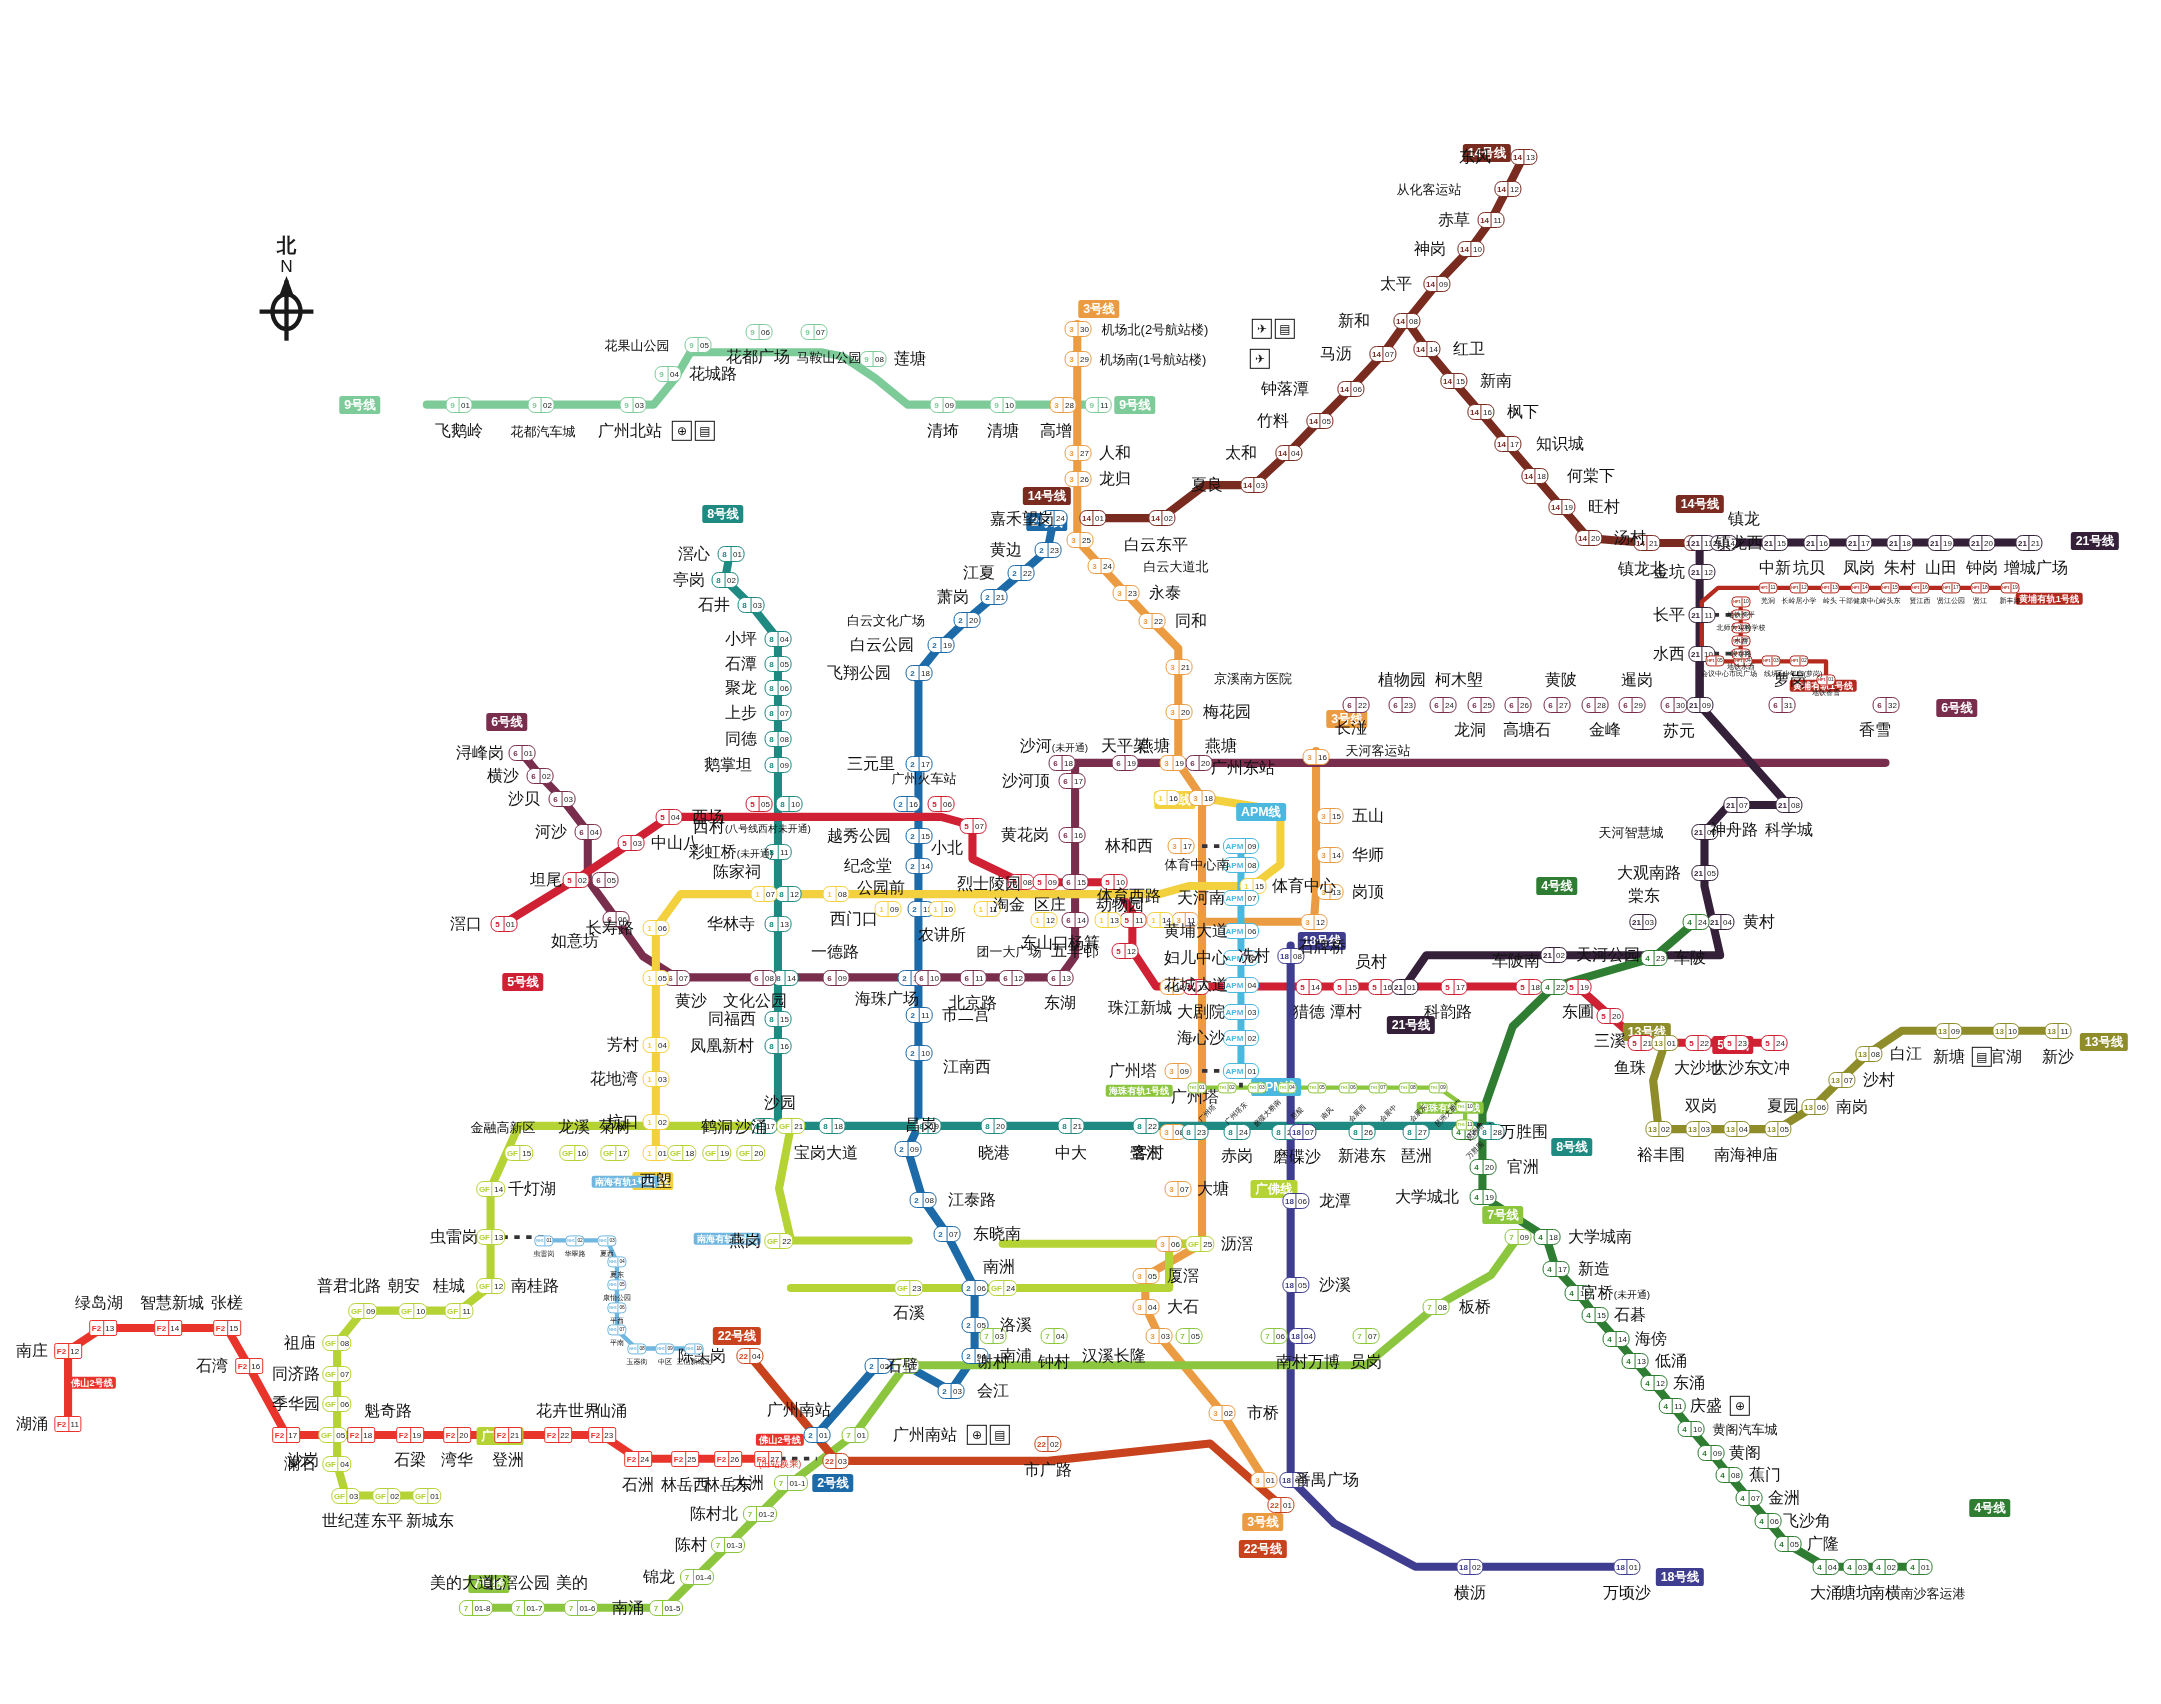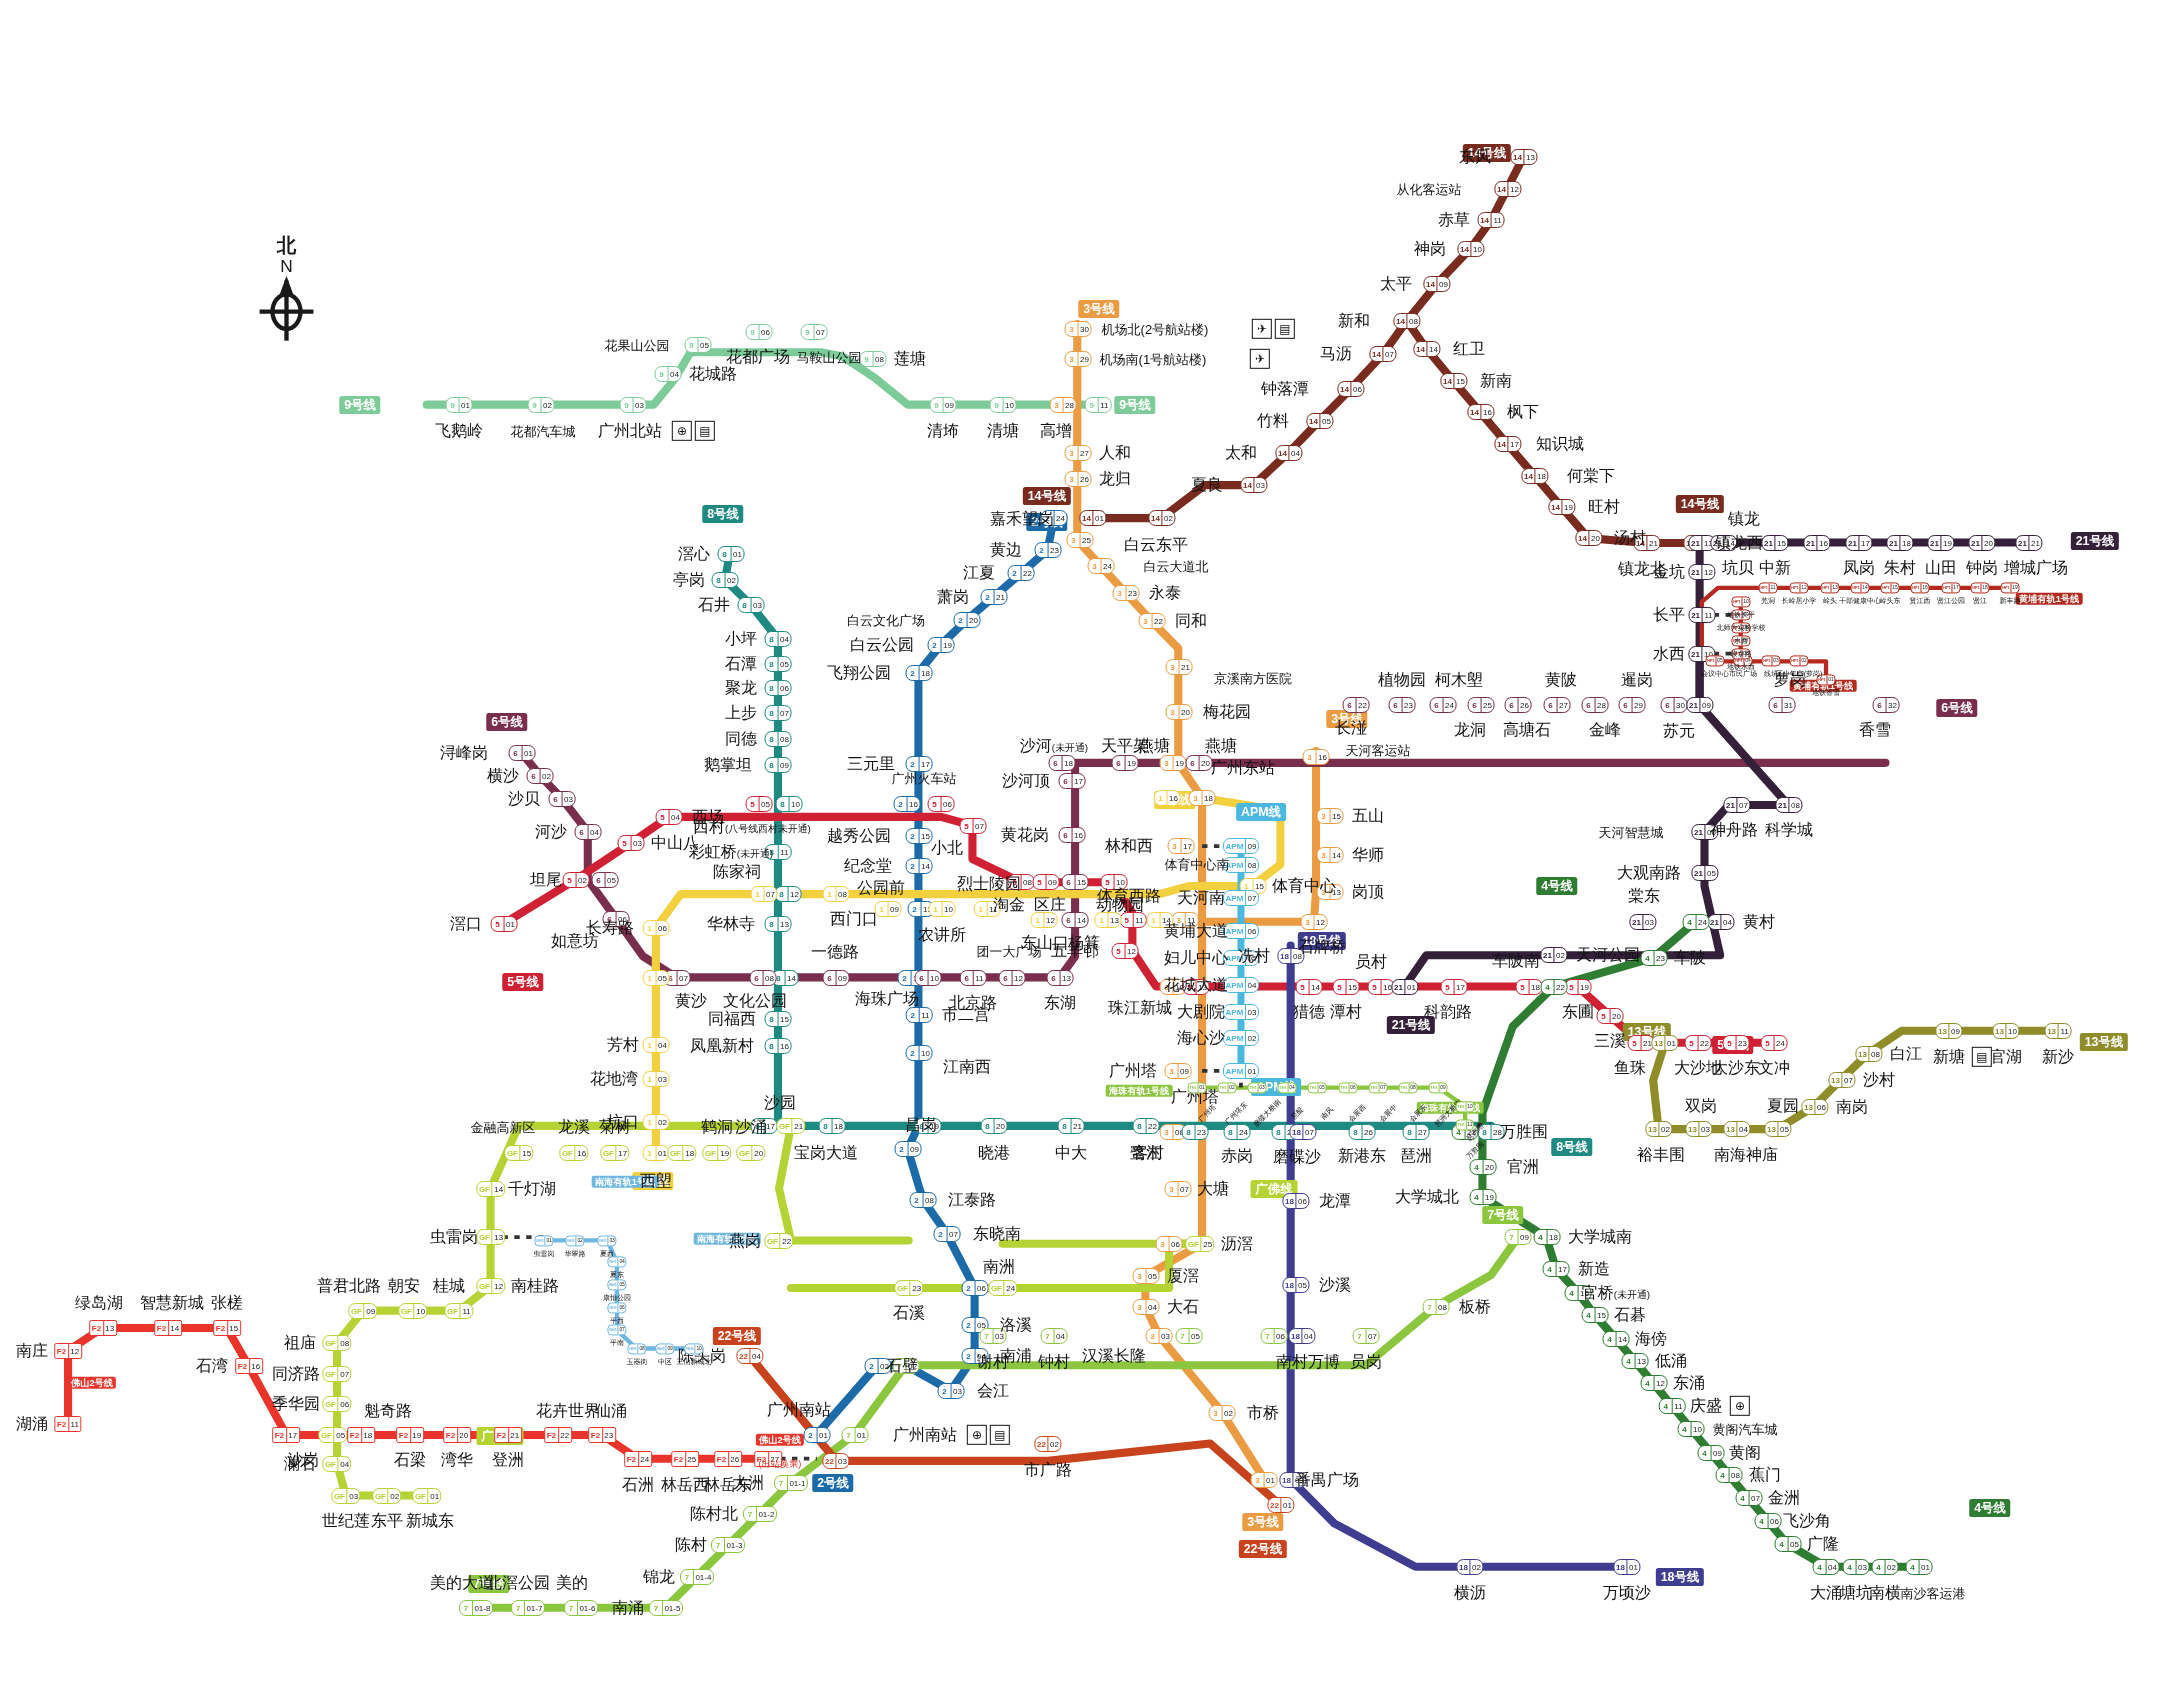--- a/index.html
+++ b/index.html
@@ -1593,21 +1593,21 @@
       <div class="lbl" style="left: 780px; top: 1103px;">沙园</div>
       <div class="lbl" style="left: 826px; top: 1153px;">宝岗大道</div>
       <div class="lbl" style="left: 994px; top: 1153px;">晓港</div>
       <div class="lbl" style="left: 1071px; top: 1153px;">中大</div>
       <div class="lbl" style="left: 1146px; top: 1153px;">鹭江</div>
       <div class="lbl" style="left: 1237px; top: 1156px;">赤岗</div>
       <div class="lbl" style="left: 1297px; top: 1157px;">磨碟沙</div>
       <div class="lbl" style="left: 1362px; top: 1156px;">新港东</div>
       <div class="lbl" style="left: 1416px; top: 1156px;">琶洲</div>
       <div class="lbl" style="left: 1524px; top: 1132px;">万胜围</div>
-      <div class="lbl" style="left: 464px; top: 753px;">浔峰岗</div>
+      <div class="lbl" style="left: 480px; top: 753px;">浔峰岗</div>
       <div class="lbl" style="left: 503px; top: 776px;">横沙</div>
       <div class="lbl" style="left: 524px; top: 799px;">沙贝</div>
       <div class="lbl" style="left: 551px; top: 832px;">河沙</div>
       <div class="lbl" style="left: 546px; top: 880px;">坦尾</div>
       <div class="lbl" style="left: 575px; top: 941px;">如意坊</div>
       <div class="lbl" style="left: 691px; top: 1001px;">黄沙</div>
       <div class="lbl" style="left: 835px; top: 952px;">一德路</div>
       <div class="lbl" style="left: 973px; top: 1003px;">北京路</div>
       <div class="lbl s" style="left: 1009px; top: 951px;">团一大广场</div>
       <div class="lbl" style="left: 1060px; top: 1003px;">东湖</div>
@@ -1681,21 +1681,21 @@
       <div class="lbl" style="left: 1759px; top: 922px;">黄村</div>
       <div class="lbl" style="left: 1649px; top: 873px;">大观南路</div>
       <div class="lbl s" style="left: 1631px; top: 832px;">天河智慧城</div>
       <div class="lbl" style="left: 1734px; top: 830px;">神舟路</div>
       <div class="lbl" style="left: 1789px; top: 830px;">科学城</div>
       <div class="lbl" style="left: 1669px; top: 654px;">水西</div>
       <div class="lbl" style="left: 1669px; top: 615px;">长平</div>
       <div class="lbl" style="left: 1669px; top: 572px;">金坑</div>
       <div class="lbl" style="left: 1739px; top: 543px;">镇龙西</div>
       <div class="lbl" style="left: 1775px; top: 568px;">中新</div>
-      <div class="lbl" style="left: 1738px; top: 568px;">坑贝</div>
+      <div class="lbl" style="left: 1809px; top: 568px;">坑贝</div>
       <div class="lbl" style="left: 1859px; top: 568px;">凤岗</div>
       <div class="lbl" style="left: 1900px; top: 568px;">朱村</div>
       <div class="lbl" style="left: 1941px; top: 568px;">山田</div>
       <div class="lbl" style="left: 1982px; top: 568px;">钟岗</div>
       <div class="lbl" style="left: 2036px; top: 568px;">增城广场</div>
       <div class="lbl" style="left: 1690px; top: 958px;">车陂</div>
       <div class="lbl" style="left: 1523px; top: 1167px;">官洲</div>
       <div class="lbl" style="left: 1427px; top: 1197px;">大学城北</div>
       <div class="lbl" style="left: 1600px; top: 1237px;">大学城南</div>
       <div class="lbl" style="left: 1594px; top: 1269px;">新造</div>

